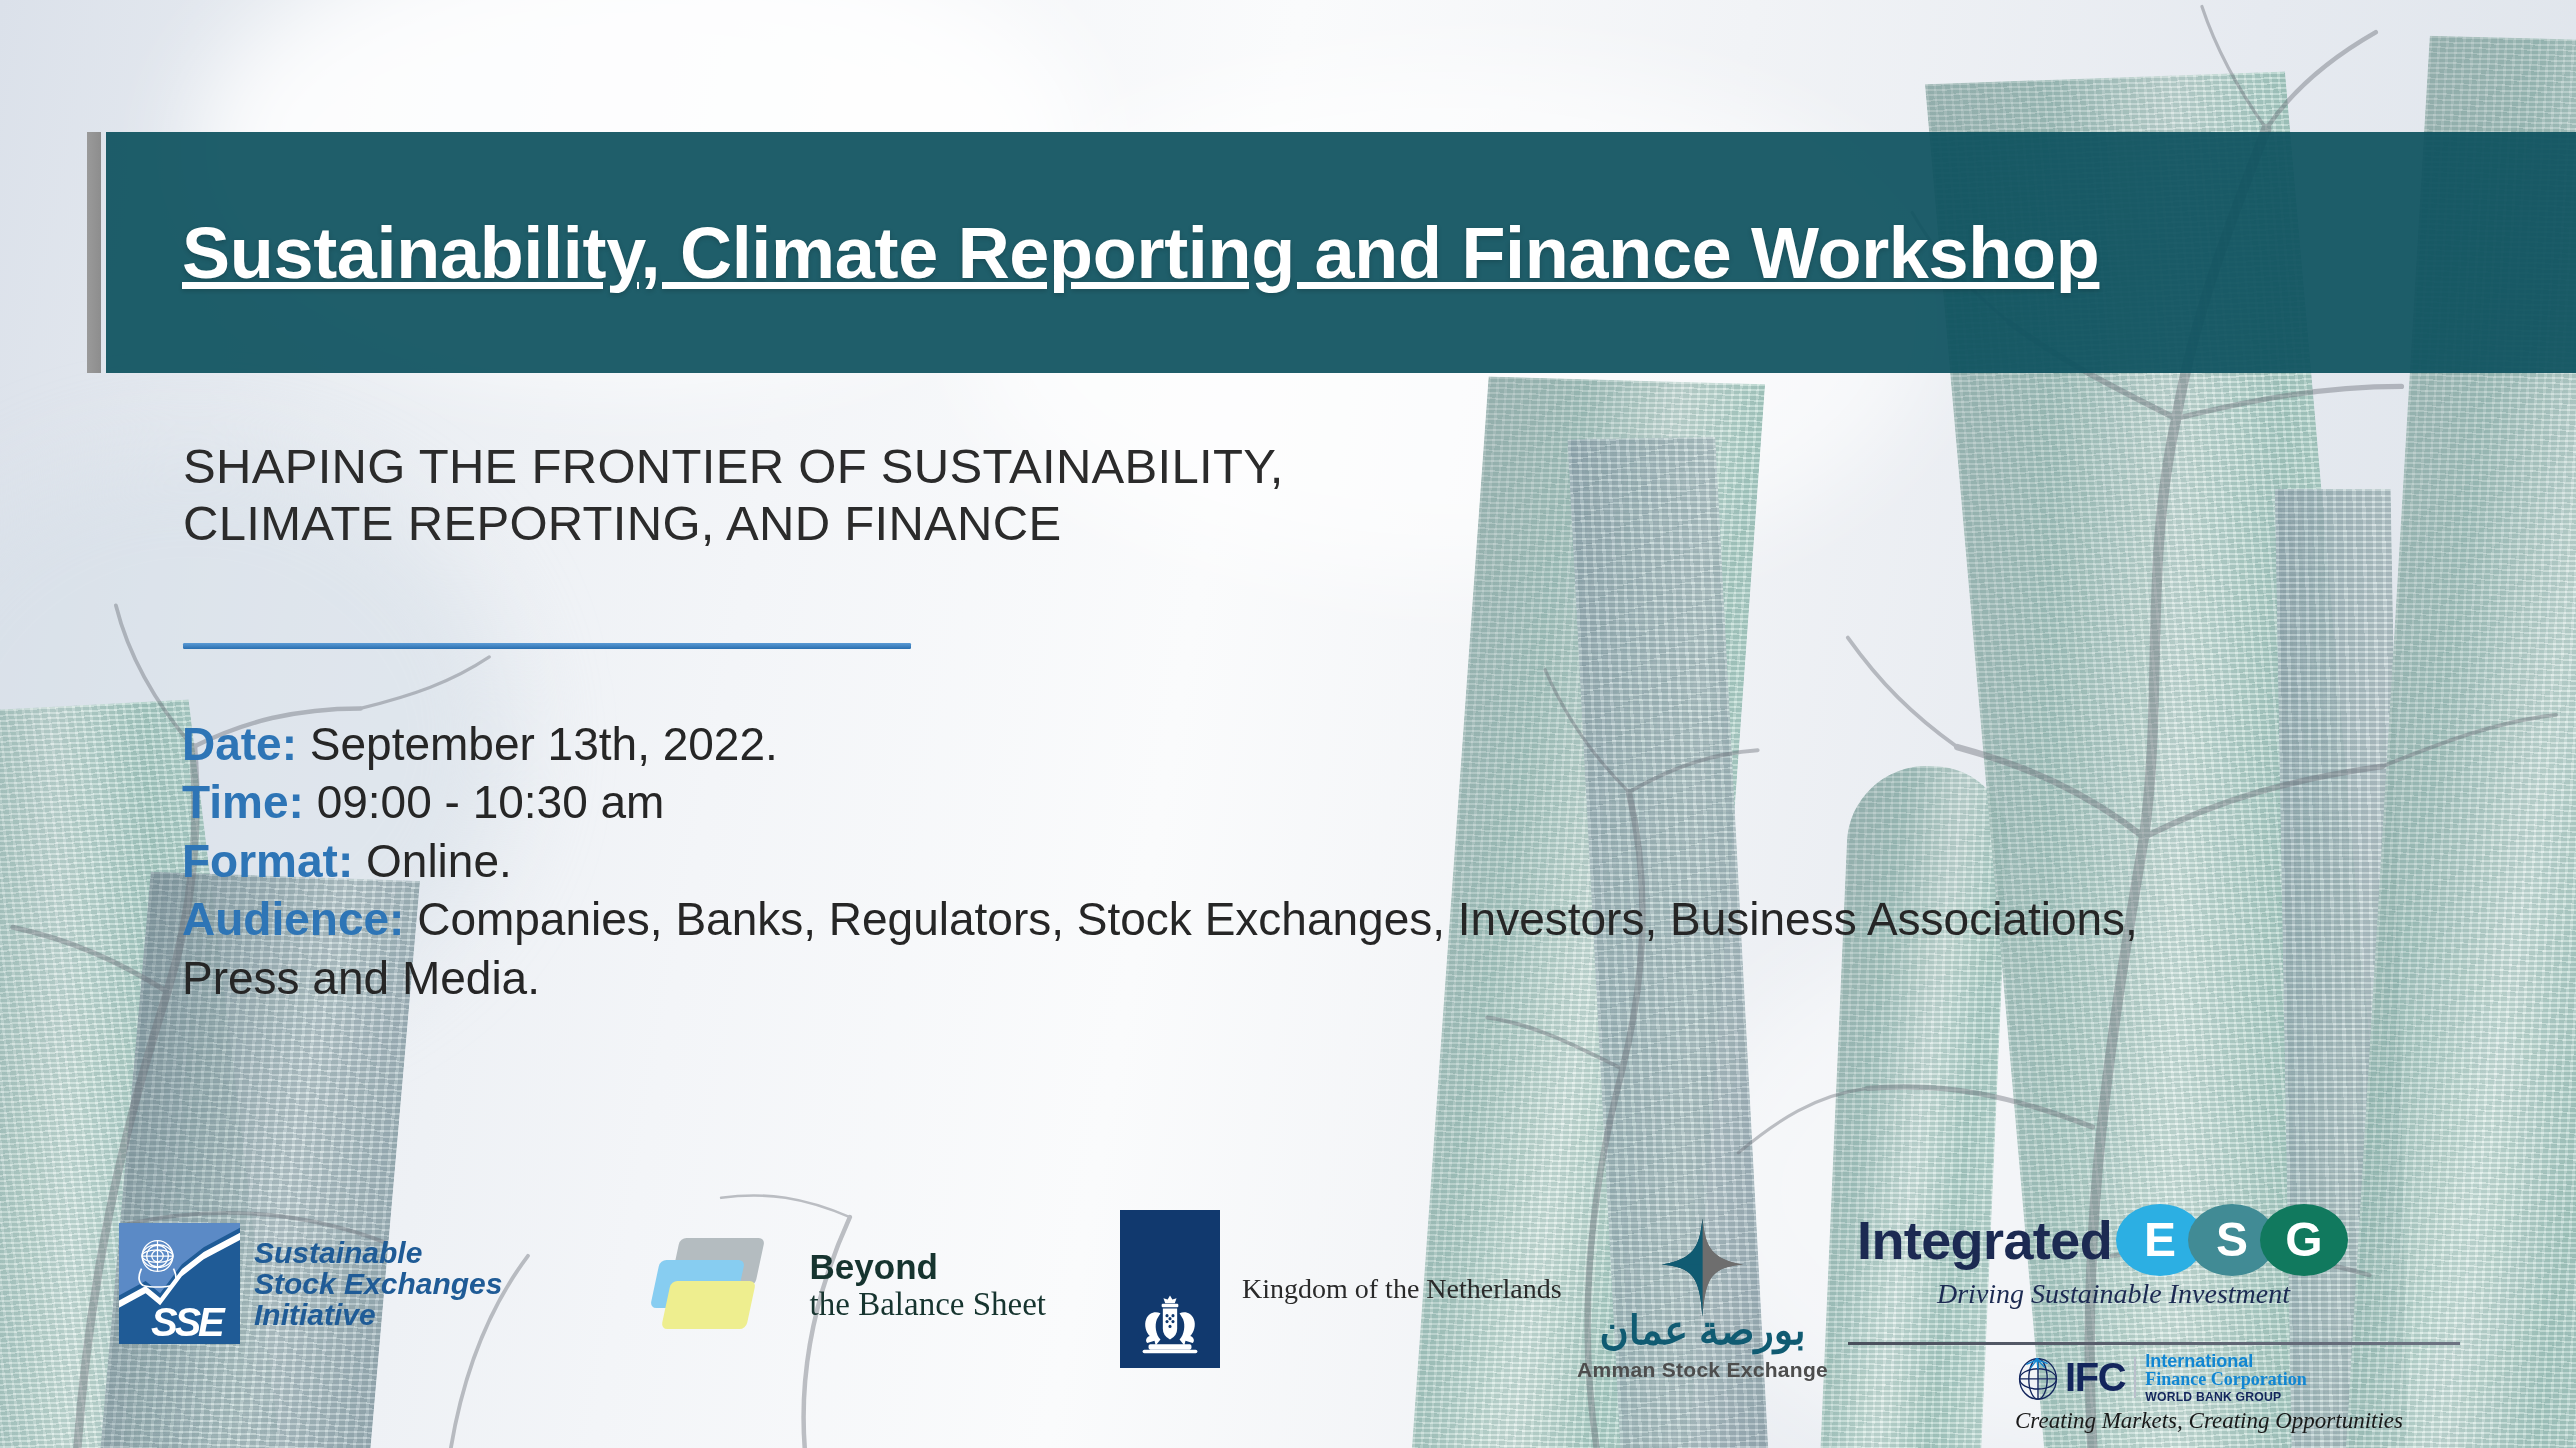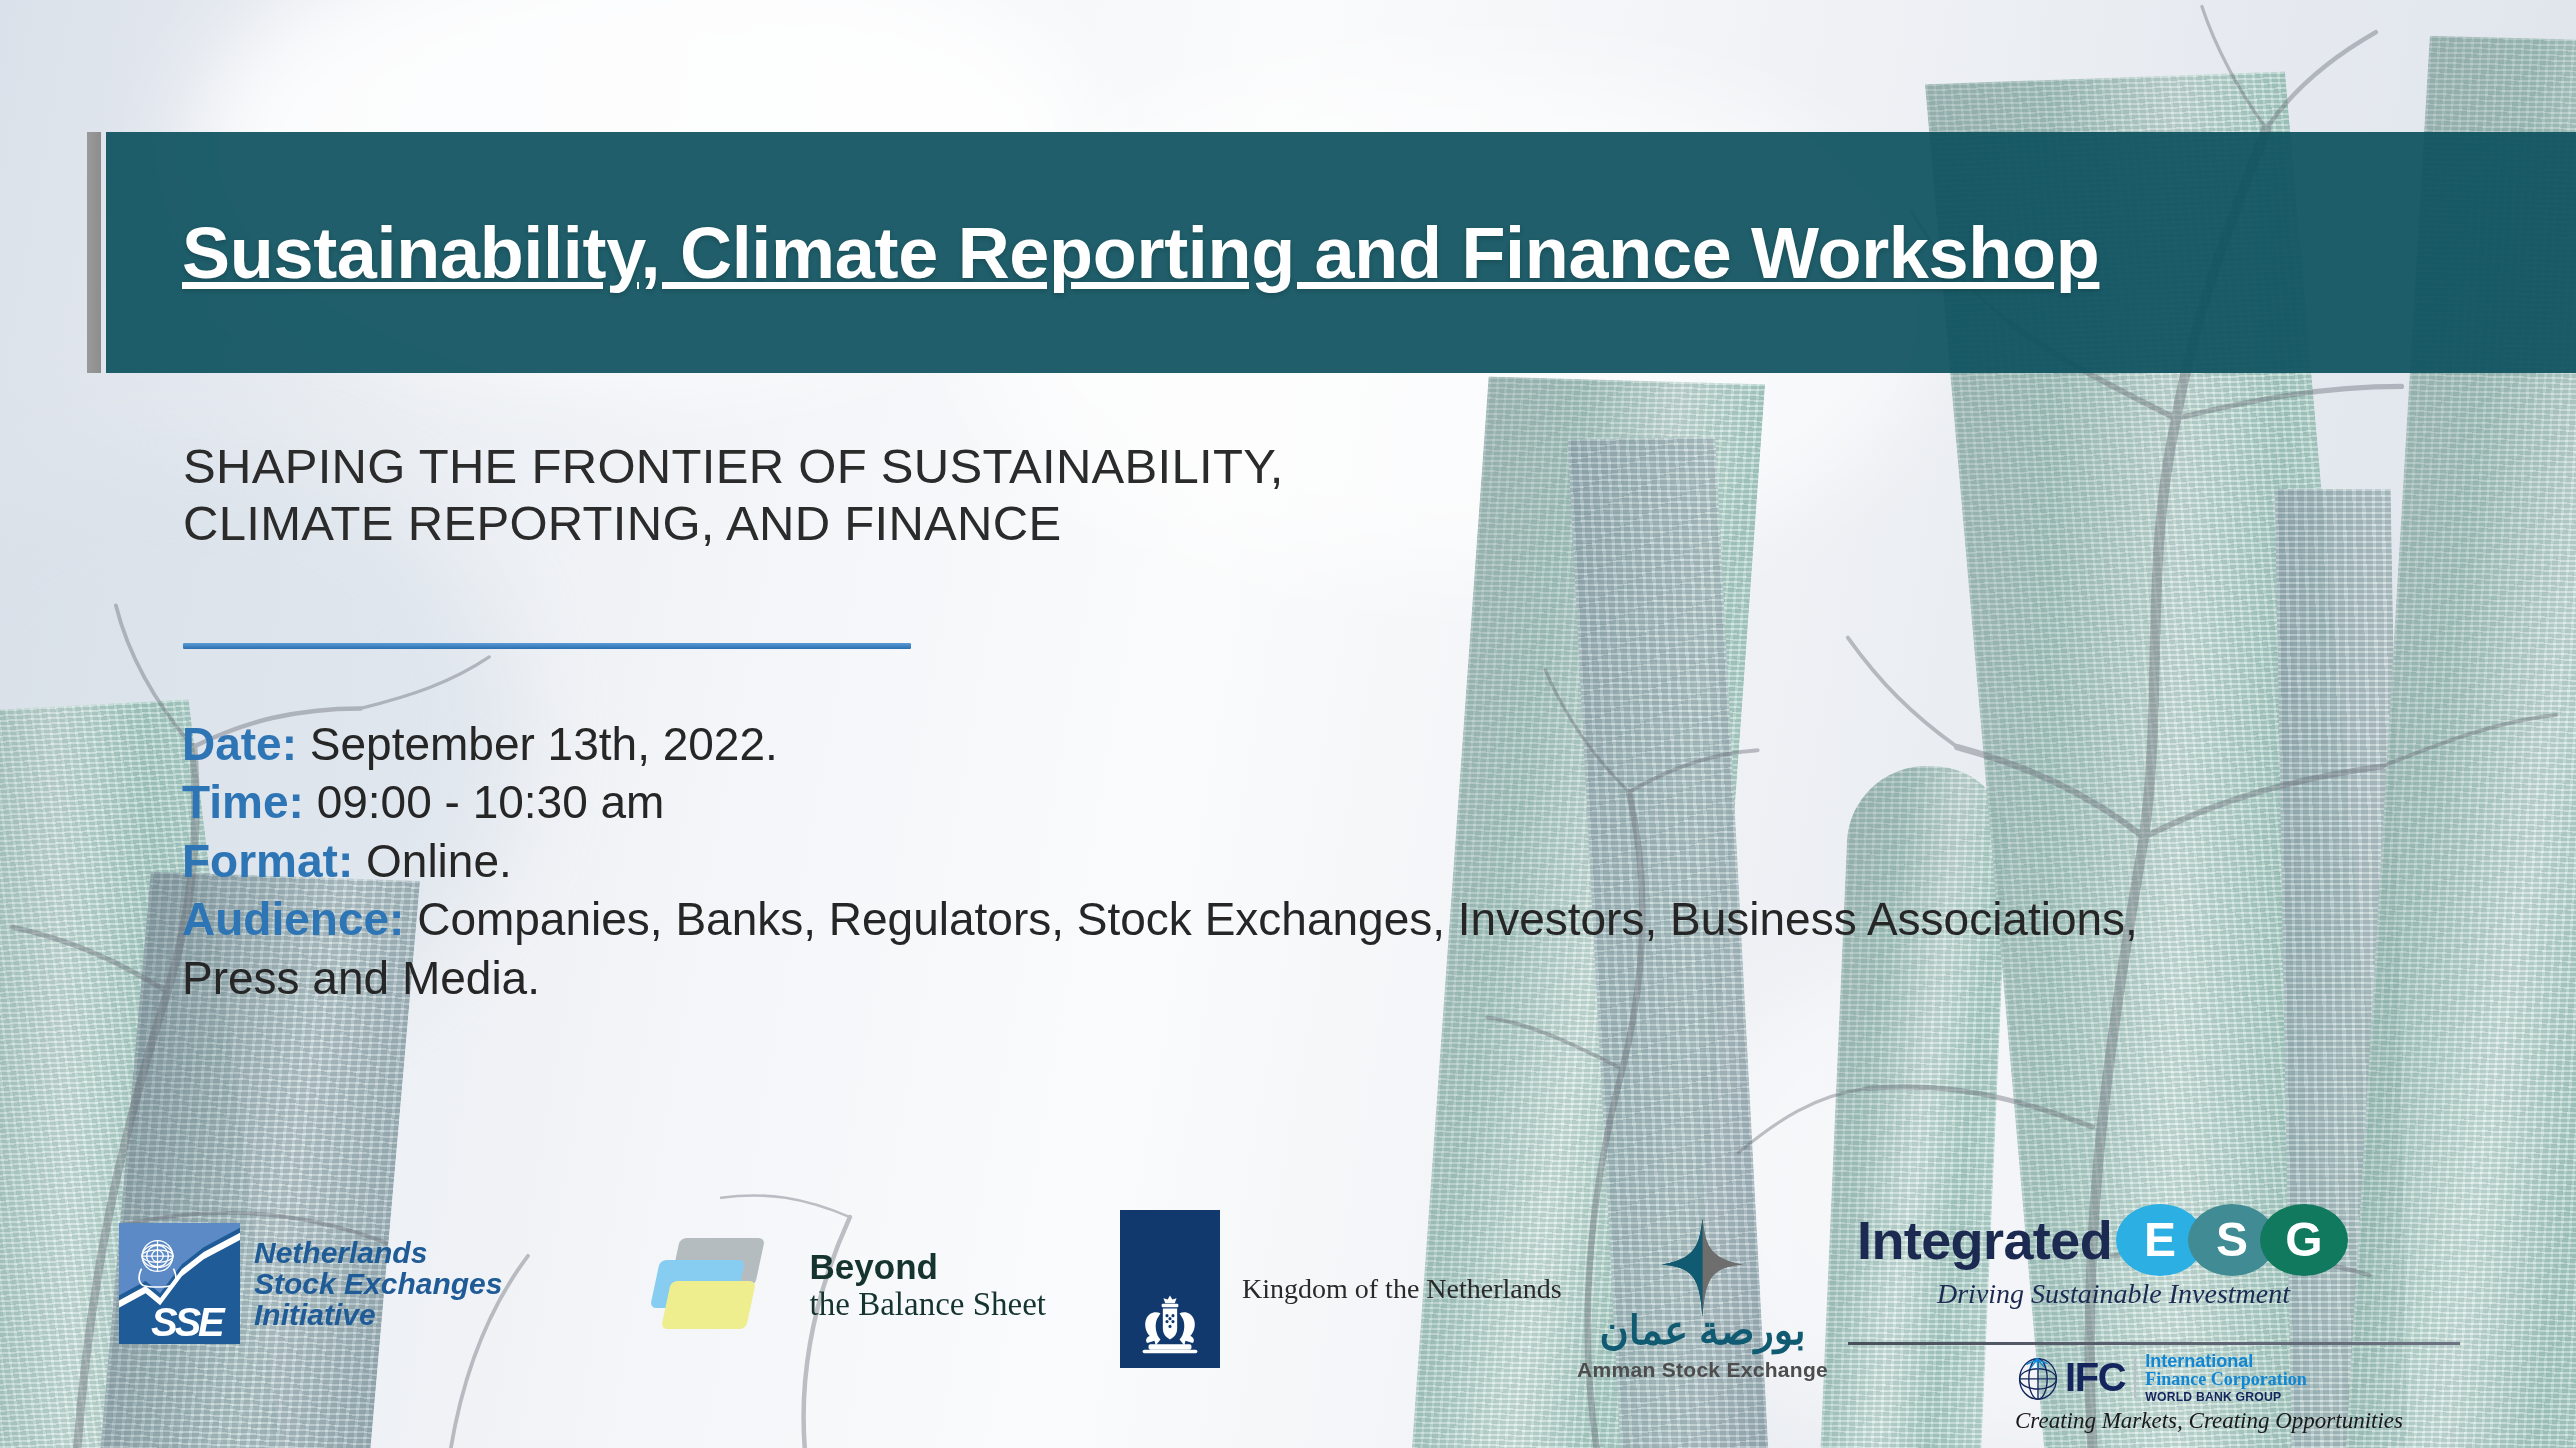--- a/index.html
+++ b/index.html
@@ -319,21 +319,21 @@
           <ellipse cx="50" cy="44" rx="27" ry="20"></ellipse>
           <path d="M50 17 V71 M23 44 H77"></path>
           <path d="M22 66 C14 82 18 93 26 96" stroke-width="3"></path>
           <path d="M78 66 C86 82 82 93 74 96" stroke-width="3"></path>
           <path d="M26 96 C38 99 62 99 74 96" stroke-width="3"></path>
         </g>
       </svg>
       <div class="sse-txt">SSE</div>
     </div>
     <div class="sse-words">
-      <div>Netherlands</div>
+      <div>Sustainable</div>
       <div>Stock Exchanges</div>
       <div>Initiative</div>
     </div>
   </div>
 
   <div class="logo btbs">
     <div class="btbs-mark">
       <i class="s-gray"></i>
         <i class="s-blue"></i>
         <i class="s-yell"></i>

